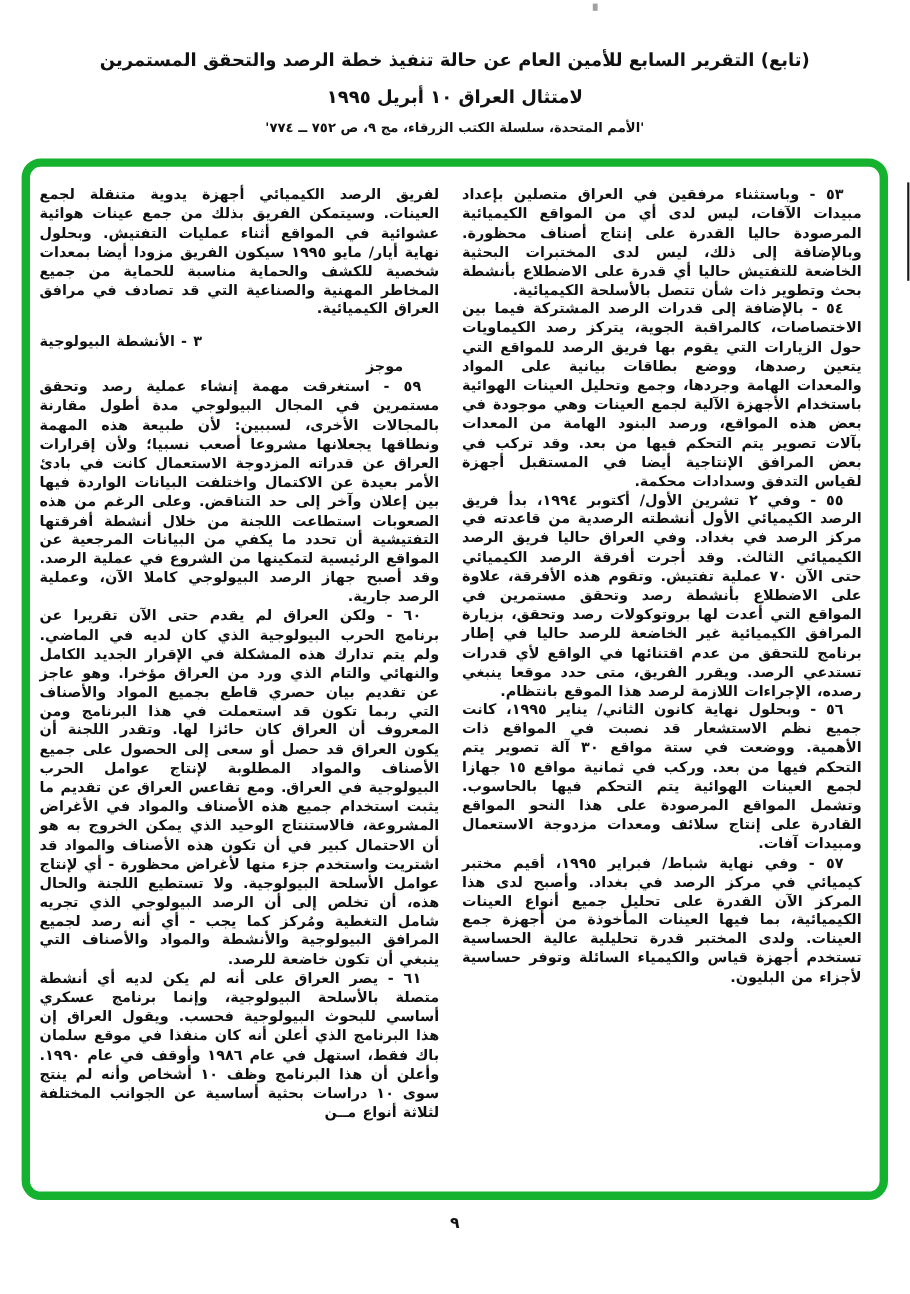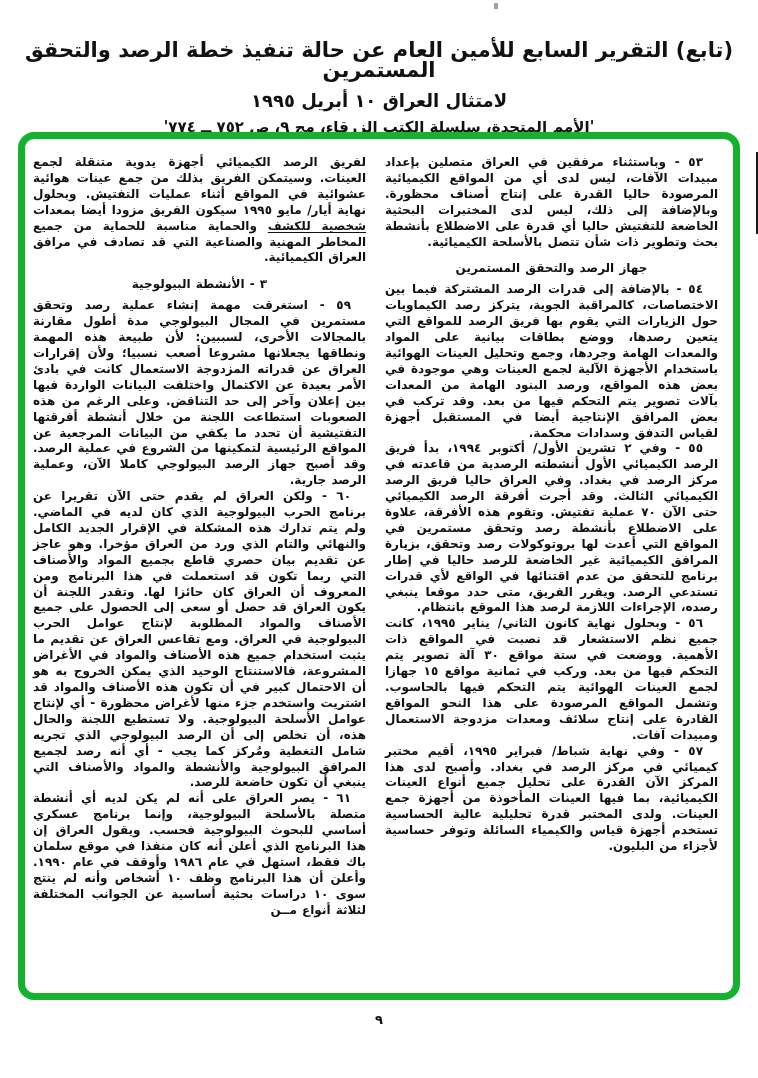--- a/index.html
+++ b/index.html
@@ -5,44 +5,44 @@
   html,body{margin:0;padding:0;}
   body{
     width:758px;height:1078px;position:relative;background:#ffffff;
     font-family:"DejaVu Sans",sans-serif;color:#111;overflow:hidden;
   }
   
   .header{
     position:absolute;top:40px;left:0;right:0;
     text-align:center;direction:rtl;font-weight:bold;
   }
-  .header .t1{font-size:21px;line-height:20px;letter-spacing:0;}
-  .header .t2{font-size:18px;line-height:20px;margin-top:11px;}
-  .header .t3{font-size:15px;line-height:14px;margin-top:9px;}
+  .header .t1{font-size:15px;line-height:20px;letter-spacing:0;}
+  .header .t2{font-size:15px;line-height:20px;margin-top:11px;}
+  .header .t3{font-size:11px;line-height:14px;margin-top:9px;}
   
   .content-box{
     position:absolute;left:18px;top:132px;width:722px;height:868px;
     box-sizing:border-box;border:7px solid #15b22f;border-radius:16px;
     overflow:hidden;background:#fff;
   }
   .columns{
     position:absolute;top:16px;right:15px;left:8px;bottom:4px;
     direction:rtl;display:flex;justify-content:space-between;
   }
   .column{
     width:333px;direction:rtl;text-align:justify;
     font-size:12px;font-weight:bold;line-height:15.9px;
     word-spacing:1px;
   }
   .block{margin:0;}
   .block.paragraph{text-indent:15px;}
   .block.paragraph.flush{text-indent:0;}
-  .block.heading{text-indent:0;text-align:center;margin:11px 0 5px;}
+  .block.heading{text-indent:0;text-align:left;margin:11px 0 5px;}
   .block.subheading{text-indent:0;text-align:right;padding-right:30px;margin:2px 0 1px;}
-  .u{text-decoration:underline;text-underline-offset:2px;}
+  .u{text-underline-offset:2px;}
   
   .page-number{
     position:absolute;top:1012px;left:0;right:0;text-align:center;
     font-size:13px;font-weight:bold;
   }
   .noise-dot{
     position:absolute;left:494px;top:3px;width:4px;height:6px;background:#8a8a8a;opacity:.8;
   }
   .edge-mark{
     position:absolute;right:0;top:152px;width:2px;height:82px;background:#1a1a1a;
@@ -56,29 +56,29 @@
 <div class="header">
   <div class="t1">(تابع) التقرير السابع للأمين العام عن حالة تنفيذ خطة الرصد والتحقق المستمرين</div>
   <div class="t2">لامتثال العراق ١٠ أبريل ١٩٩٥</div>
   <div class="t3">'الأمم المتحدة، سلسلة الكتب الزرقاء، مج ٩، ص ٧٥٢ ــ ٧٧٤'</div>
 </div>
 
 <div class="content-box">
   <div class="columns">
     <div class="column">
         <div class="block paragraph">٥٣ - وباستثناء مرفقين في العراق متصلين بإعداد مبيدات الآفات، ليس لدى أي من المواقع الكيميائية المرصودة حاليا القدرة على إنتاج أصناف محظورة. وبالإضافة إلى ذلك، ليس لدى المختبرات البحثية الخاضعة للتفتيش حاليا أي قدرة على الاضطلاع بأنشطة بحث وتطوير ذات شأن تتصل بالأسلحة الكيميائية.</div>
-        <div class="block heading">جهاز الرصد والتحقق المستمرين</div>
         <div class="block paragraph">٥٤ - بالإضافة إلى قدرات الرصد المشتركة فيما بين الاختصاصات، كالمراقبة الجوية، يتركز رصد الكيماويات حول الزيارات التي يقوم بها فريق الرصد للمواقع التي يتعين رصدها، ووضع بطاقات بيانية على المواد والمعدات الهامة وجردها، وجمع وتحليل العينات الهوائية باستخدام الأجهزة الآلية لجمع العينات وهي موجودة في بعض هذه المواقع، ورصد البنود الهامة من المعدات بآلات تصوير يتم التحكم فيها من بعد. وقد تركب في بعض المرافق الإنتاجية أيضا في المستقبل أجهزة لقياس التدفق وسدادات محكمة.</div>
         <div class="block paragraph">٥٥ - وفي ٢ تشرين الأول/ أكتوبر ١٩٩٤، بدأ فريق الرصد الكيميائي الأول أنشطته الرصدية من قاعدته في مركز الرصد في بغداد. وفي العراق حاليا فريق الرصد الكيميائي الثالث. وقد أجرت أفرقة الرصد الكيميائي حتى الآن ٧٠ عملية تفتيش. وتقوم هذه الأفرقة، علاوة على الاضطلاع بأنشطة رصد وتحقق مستمرين في المواقع التي أعدت لها بروتوكولات رصد وتحقق، بزيارة المرافق الكيميائية غير الخاضعة للرصد حاليا في إطار برنامج للتحقق من عدم اقتنائها في الواقع لأي قدرات تستدعي الرصد. ويقرر الفريق، متى حدد موقعا ينبغي رصده، الإجراءات اللازمة لرصد هذا الموقع بانتظام.</div>
         <div class="block paragraph">٥٦ - وبحلول نهاية كانون الثاني/ يناير ١٩٩٥، كانت جميع نظم الاستشعار قد نصبت في المواقع ذات الأهمية. ووضعت في ستة مواقع ٣٠ آلة تصوير يتم التحكم فيها من بعد. وركب في ثمانية مواقع ١٥ جهازا لجمع العينات الهوائية يتم التحكم فيها بالحاسوب. وتشمل المواقع المرصودة على هذا النحو المواقع القادرة على إنتاج سلائف ومعدات مزدوجة الاستعمال ومبيدات آفات.</div>
         <div class="block paragraph">٥٧ - وفي نهاية شباط/ فبراير ١٩٩٥، أقيم مختبر كيميائي في مركز الرصد في بغداد. وأصبح لدى هذا المركز الآن القدرة على تحليل جميع أنواع العينات الكيميائية، بما فيها العينات المأخوذة من أجهزة جمع العينات. ولدى المختبر قدرة تحليلية عالية الحساسية تستخدم أجهزة قياس والكيمياء السائلة وتوفر حساسية لأجزاء من البليون.</div>
       </div>
     <div class="column">
         <div class="block paragraph flush">لفريق الرصد الكيميائي أجهزة يدوية متنقلة لجمع العينات. وسيتمكن الفريق بذلك من جمع عينات هوائية عشوائية في المواقع أثناء عمليات التفتيش. وبحلول نهاية أيار/ مايو ١٩٩٥ سيكون الفريق مزودا أيضا بمعدات <span class="u">شخصية للكشف</span> والحماية مناسبة للحماية من جميع المخاطر المهنية والصناعية التي قد تصادف في مرافق العراق الكيميائية.</div>
         <div class="block heading">٣ - الأنشطة البيولوجية</div>
+        <div class="block subheading">موجز</div>
         <div class="block paragraph">٥٩ - استغرقت مهمة إنشاء عملية رصد وتحقق مستمرين في المجال البيولوجي مدة أطول مقارنة بالمجالات الأخرى، لسببين: لأن طبيعة هذه المهمة ونطاقها يجعلانها مشروعا أصعب نسبيا؛ ولأن إقرارات العراق عن قدراته المزدوجة الاستعمال كانت في بادئ الأمر بعيدة عن الاكتمال واختلفت البيانات الواردة فيها بين إعلان وآخر إلى حد التناقض. وعلى الرغم من هذه الصعوبات استطاعت اللجنة من خلال أنشطة أفرقتها التفتيشية أن تحدد ما يكفي من البيانات المرجعية عن المواقع الرئيسية لتمكينها من الشروع في عملية الرصد. وقد أصبح جهاز الرصد البيولوجي كاملا الآن، وعملية الرصد جارية.</div>
         <div class="block paragraph">٦٠ - ولكن العراق لم يقدم حتى الآن تقريرا عن برنامج الحرب البيولوجية الذي كان لديه في الماضي. ولم يتم تدارك هذه المشكلة في الإقرار الجديد الكامل والنهائي والتام الذي ورد من العراق مؤخرا. وهو عاجز عن تقديم بيان حصري قاطع بجميع المواد والأصناف التي ربما تكون قد استعملت في هذا البرنامج ومن المعروف أن العراق كان حائزا لها. وتقدر اللجنة أن يكون العراق قد حصل أو سعى إلى الحصول على جميع الأصناف والمواد المطلوبة لإنتاج عوامل الحرب البيولوجية في العراق. ومع تقاعس العراق عن تقديم ما يثبت استخدام جميع هذه الأصناف والمواد في الأغراض المشروعة، فالاستنتاج الوحيد الذي يمكن الخروج به هو أن الاحتمال كبير في أن تكون هذه الأصناف والمواد قد اشتريت واستخدم جزء منها لأغراض محظورة - أي لإنتاج عوامل الأسلحة البيولوجية. ولا تستطيع اللجنة والحال هذه، أن تخلص إلى أن الرصد البيولوجي الذي تجريه شامل التغطية ومُركز كما يجب - أي أنه رصد لجميع المرافق البيولوجية والأنشطة والمواد والأصناف التي ينبغي أن تكون خاضعة للرصد.</div>
         <div class="block paragraph">٦١ - يصر العراق على أنه لم يكن لديه أي أنشطة متصلة بالأسلحة البيولوجية، وإنما برنامج عسكري أساسي للبحوث البيولوجية فحسب. ويقول العراق إن هذا البرنامج الذي أعلن أنه كان منفذا في موقع سلمان باك فقط، استهل في عام ١٩٨٦ وأوقف في عام ١٩٩٠. وأعلن أن هذا البرنامج وظف ١٠ أشخاص وأنه لم ينتج سوى ١٠ دراسات بحثية أساسية عن الجوانب المختلفة لثلاثة أنواع مــن</div>
       </div>
   </div>
 </div>
 
 <div class="edge-mark"></div>
 
 <div class="page-number">٩</div>

